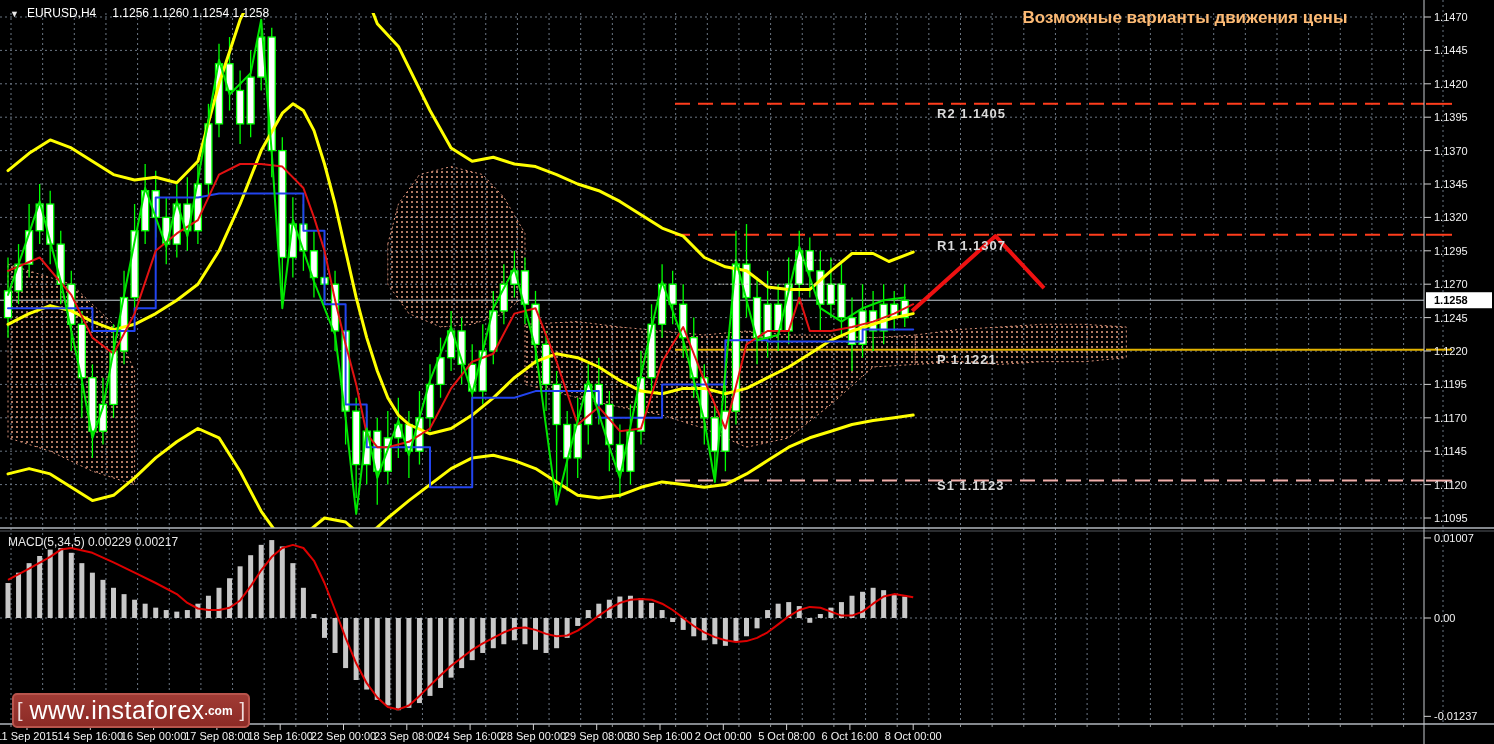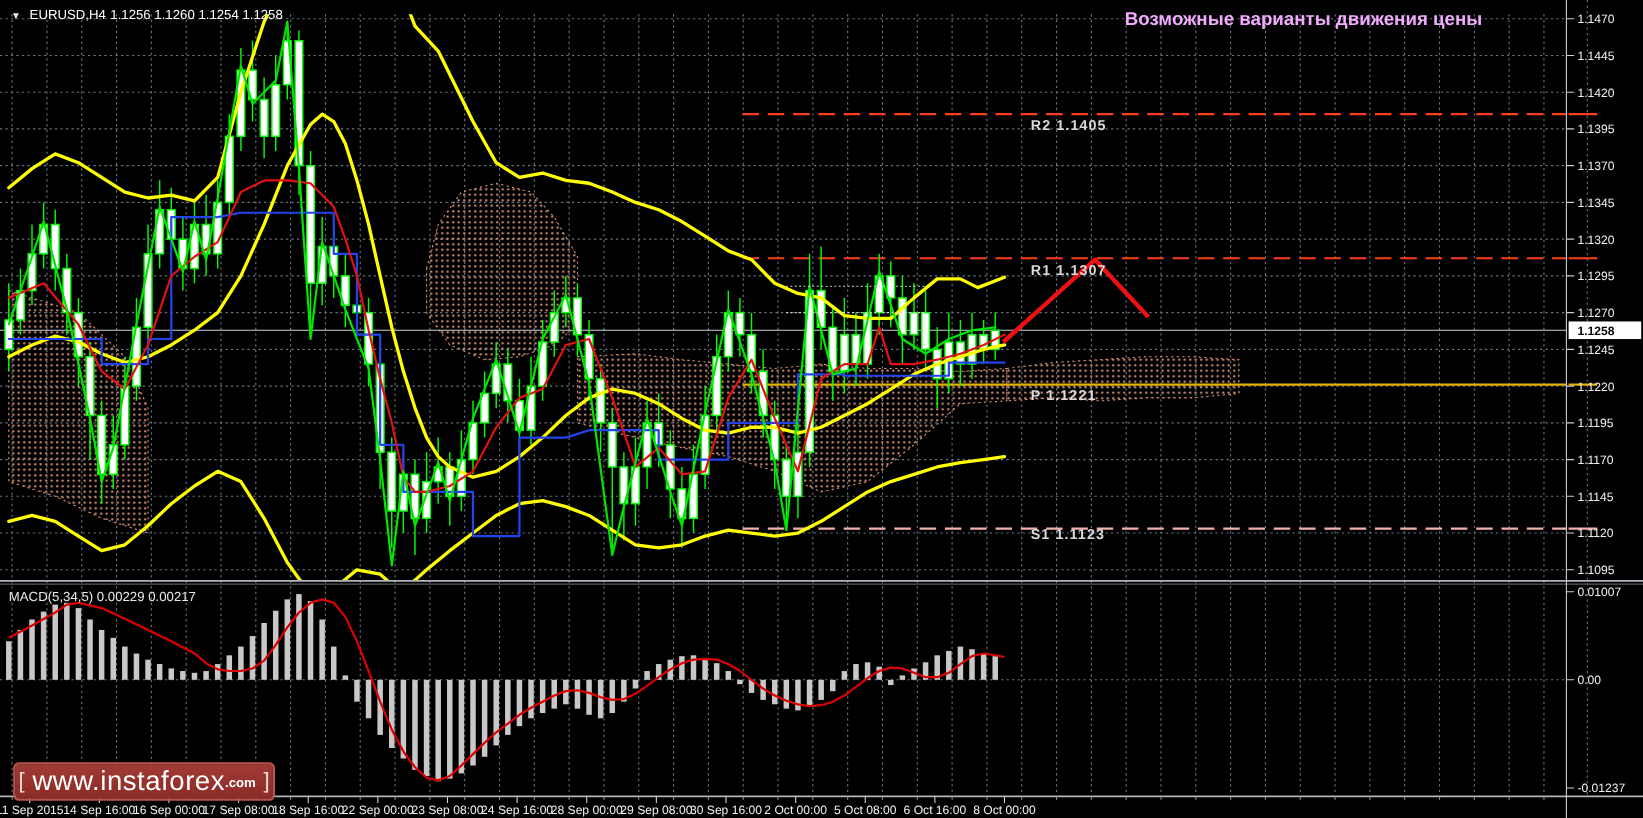--- a/index.html
+++ b/index.html
@@ -1,22 +1,22 @@
 <!DOCTYPE html>
 <html><head>
 <meta charset="utf-8">
 <style>
   html,body{margin:0;padding:0;background:#111;}
   .screen{position:relative;width:1494px;height:744px;background:#000;overflow:hidden;
           font-family:"Liberation Sans",sans-serif;}
   .chart-title{position:absolute;left:10px;top:6px;color:#ffffff;font-size:12px;white-space:nowrap;}
   .chart-title .tri{font-size:9px;margin-right:8px;color:#e8e8e8;cursor:pointer;}
-  .chart-title .ohlc{margin-left:4px;}
+  .chart-title .ohlc{margin-left:16px;}
   .annotation{position:absolute;left:985px;top:6px;width:400px;text-align:center;
-              color:#f0abfc;font-size:17px;font-weight:700;line-height:24px;}
+              color:#fdba74;font-size:17px;font-weight:700;line-height:24px;}
   .logo-box{position:absolute;left:12px;top:693px;width:234px;height:31px;
             background:linear-gradient(#a03a34,#8c2b26);border:2px solid #b8544c;border-radius:5px;
             display:flex;align-items:center;justify-content:center;color:#fff;white-space:nowrap;}
   .logo-box .br{font-size:20px;font-weight:400;margin:0 7px;color:#f0dcdc;}
   .logo-box .main{font-size:25px;font-weight:400;letter-spacing:0.5px;}
   .logo-box .suffix{font-size:12px;font-weight:700;}
   svg text{font-family:"Liberation Sans",sans-serif;}
 </style>
 </head>
 <body>

